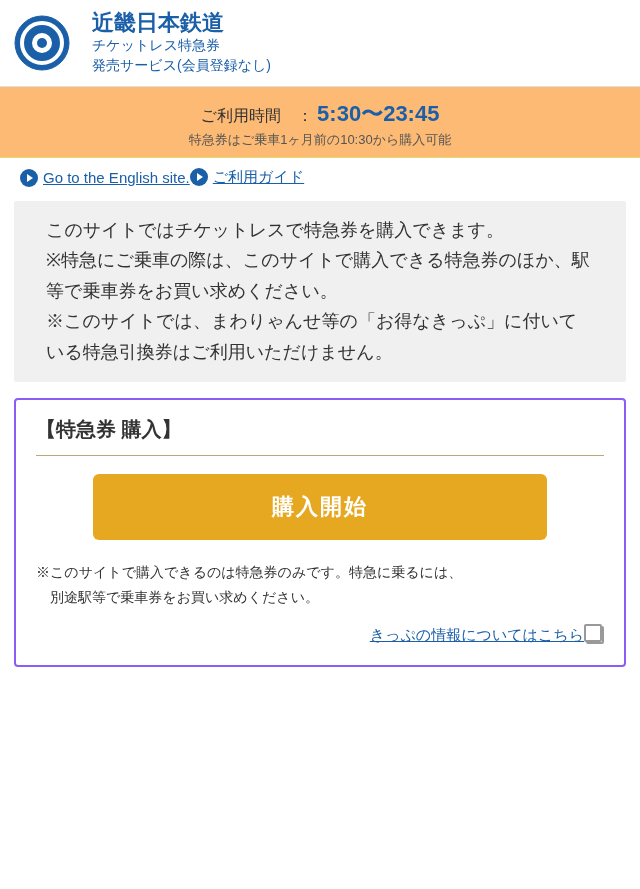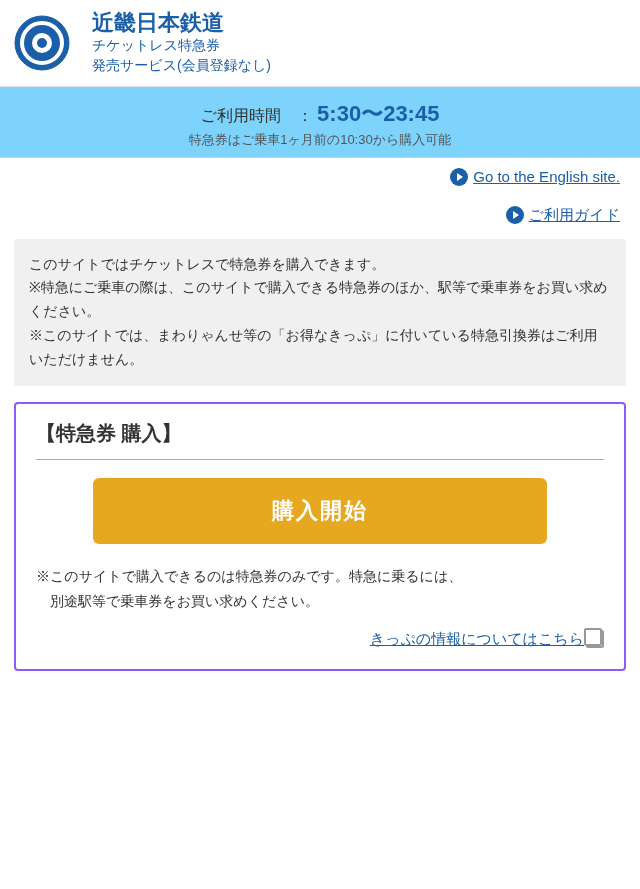--- a/index.html
+++ b/index.html
@@ -39,21 +39,21 @@
       line-height: 1.2;
     }
     .header-subtitle {
       font-size: 14px;
       color: #1a5fa8;
       line-height: 1.4;
     }
 
     
     .time-banner {
-      background: #7dd3fc;
+      background: #fdba74;
       text-align: center;
       padding: 12px 10px 8px 10px;
       border-bottom: 1px solid #e8d96a;
     }
     .time-label {
       font-size: 16px;
       color: #333;
       font-weight: normal;
     }
     .time-value {
@@ -64,23 +64,23 @@
     .time-note {
       font-size: 13px;
       color: #555;
       margin-top: 2px;
     }
 
     
     .links-section {
       padding: 10px 20px 4px 20px;
       display: flex;
-      flex-direction: column;
+      flex-direction: row;
       align-items: flex-end;
-      gap: 20px;
+      gap: 0;
     }
     .link-item {
       display: flex;
       align-items: center;
       gap: 5px;
       color: #1a5fa8;
       text-decoration: none;
       font-size: 15px;
       cursor: pointer;
     }
@@ -103,22 +103,22 @@
     }
     .link-text {
       color: #1a5fa8;
       text-decoration: underline;
     }
 
     
     .info-box {
       background: #f0f0f0;
       margin: 10px 14px;
-      padding: 14px 15px;
-      font-size: 14px;
+      padding: 14px 32px;
+      font-size: 18px;
       color: #333;
       line-height: 1.7;
       border-radius: 2px;
     }
 
     
     .purchase-section {
       margin: 16px 14px;
       border: 2px solid #8b5cf6;
       border-radius: 4px;

